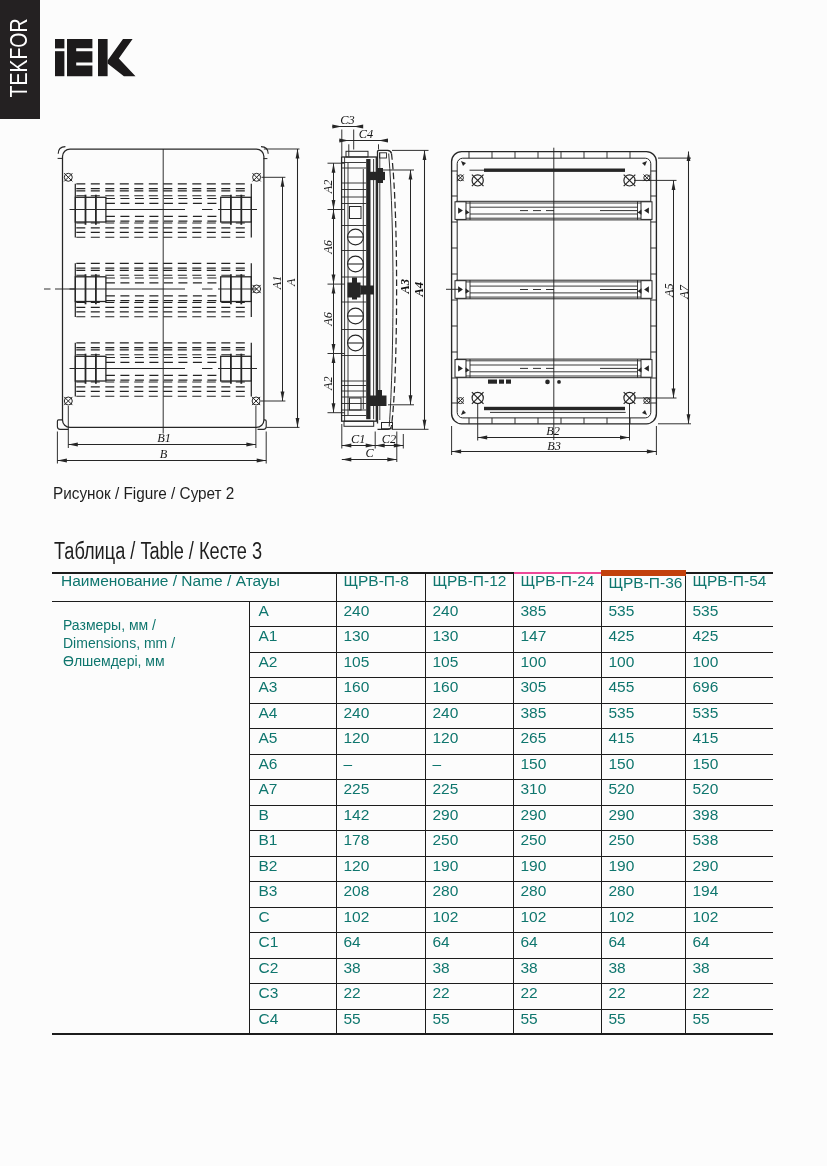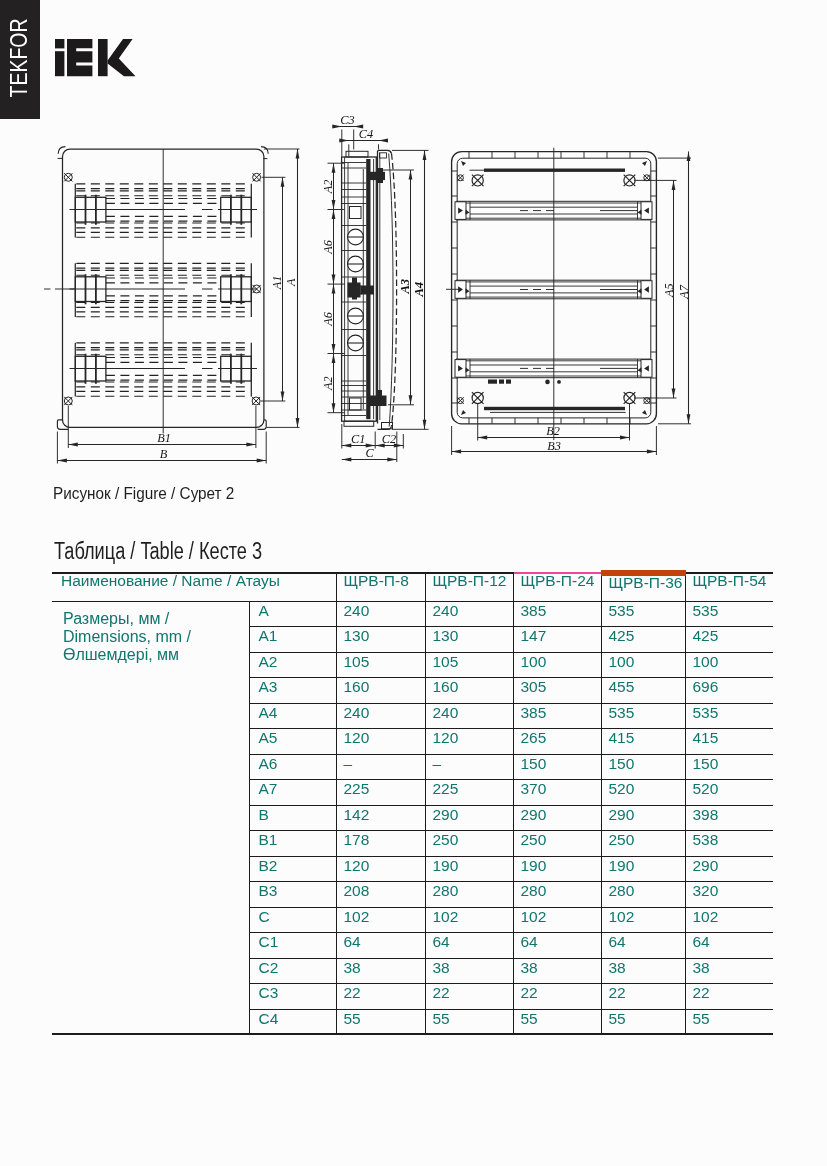--- a/index.html
+++ b/index.html
@@ -4,21 +4,21 @@
 html,body{margin:0;padding:0;width:827px;height:1166px;background:#fcfcfc;
 font-family:"Liberation Sans",sans-serif;color:#1e1e1e;position:relative;overflow:hidden}
 #bar{position:absolute;left:0;top:0;width:40px;height:119px;background:#242122}
 .cap1{position:absolute;left:53px;top:484px;font-size:17px;transform:scaleX(0.9);transform-origin:0 0}
 .cap2{position:absolute;left:54px;top:538px;font-size:23px;transform:scaleX(0.79);transform-origin:0 0}
 #tbl{position:absolute;left:52px;top:570px;width:721px;border-collapse:collapse;table-layout:fixed;
 font-size:15.5px;color:#0f766e}
 #tbl td,#tbl th{padding:0 0 0 7px;font-weight:normal;text-align:left;vertical-align:top;line-height:18px;overflow:hidden;white-space:nowrap}
 #tbl thead th{height:28px;border-bottom:1px solid #1c1c1c;font-size:15.5px;line-height:14px;padding-top:0;box-sizing:border-box}
 #tbl tbody td{height:25.5px;box-sizing:border-box;padding-top:0px}
-#tbl .c0{font-size:16px;line-height:18.4px;vertical-align:top;padding-top:8px;padding-left:11px;white-space:normal}
+#tbl .c0{font-size:14px;line-height:18.4px;vertical-align:top;padding-top:14px;padding-left:11px;white-space:normal}
 #tbl .ck{border:1px solid #1c1c1c;border-right:none;padding-left:9px;font-size:15.5px}
 #tbl .cv{border:1px solid #1c1c1c;border-right:none}
 </style></head>
 <body>
 <div id="bar"></div>
 <svg width="40" height="119" viewBox="0 0 40 119" style="position:absolute;left:0;top:0" xmlns="http://www.w3.org/2000/svg">
 <text x="-97.5" y="26.5" transform="rotate(-90)" textLength="79" lengthAdjust="spacingAndGlyphs" font-family="Liberation Sans, sans-serif" font-size="23" fill="#ffffff">TEKFOR</text>
 </svg>
 <svg width="84" height="40" viewBox="0 0 84 40" style="position:absolute;left:54px;top:38px" xmlns="http://www.w3.org/2000/svg">
 <g fill="#1c1a1b">
@@ -494,21 +494,21 @@
         <td class="cv">–</td>
         <td class="cv">–</td>
         <td class="cv">150</td>
         <td class="cv">150</td>
         <td class="cv">150</td>
       </tr>
 <tr>
         <td class="ck">A7</td>
         <td class="cv">225</td>
         <td class="cv">225</td>
-        <td class="cv">370</td>
+        <td class="cv">310</td>
         <td class="cv">520</td>
         <td class="cv">520</td>
       </tr>
 <tr>
         <td class="ck">B</td>
         <td class="cv">142</td>
         <td class="cv">290</td>
         <td class="cv">290</td>
         <td class="cv">290</td>
         <td class="cv">398</td>
@@ -528,21 +528,21 @@
         <td class="cv">190</td>
         <td class="cv">190</td>
         <td class="cv">290</td>
       </tr>
 <tr>
         <td class="ck">B3</td>
         <td class="cv">208</td>
         <td class="cv">280</td>
         <td class="cv">280</td>
         <td class="cv">280</td>
-        <td class="cv">320</td>
+        <td class="cv">194</td>
       </tr>
 <tr>
         <td class="ck">C</td>
         <td class="cv">102</td>
         <td class="cv">102</td>
         <td class="cv">102</td>
         <td class="cv">102</td>
         <td class="cv">102</td>
       </tr>
 <tr>

